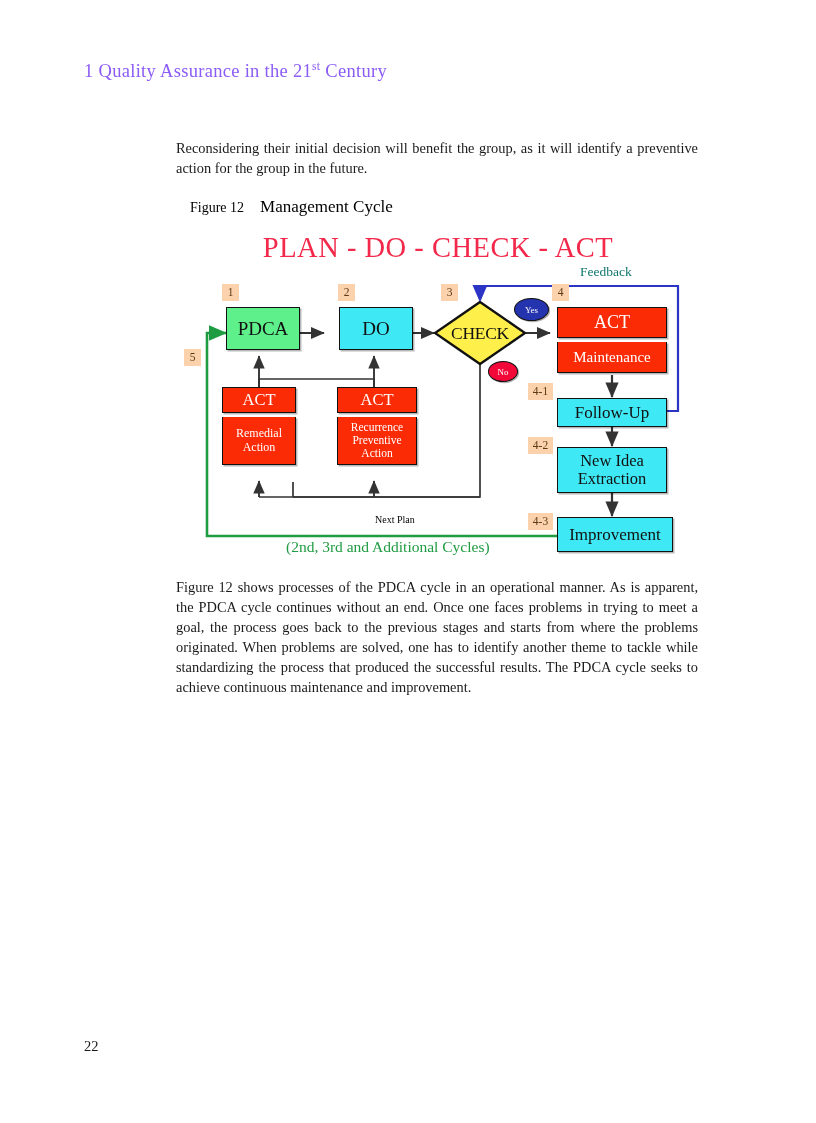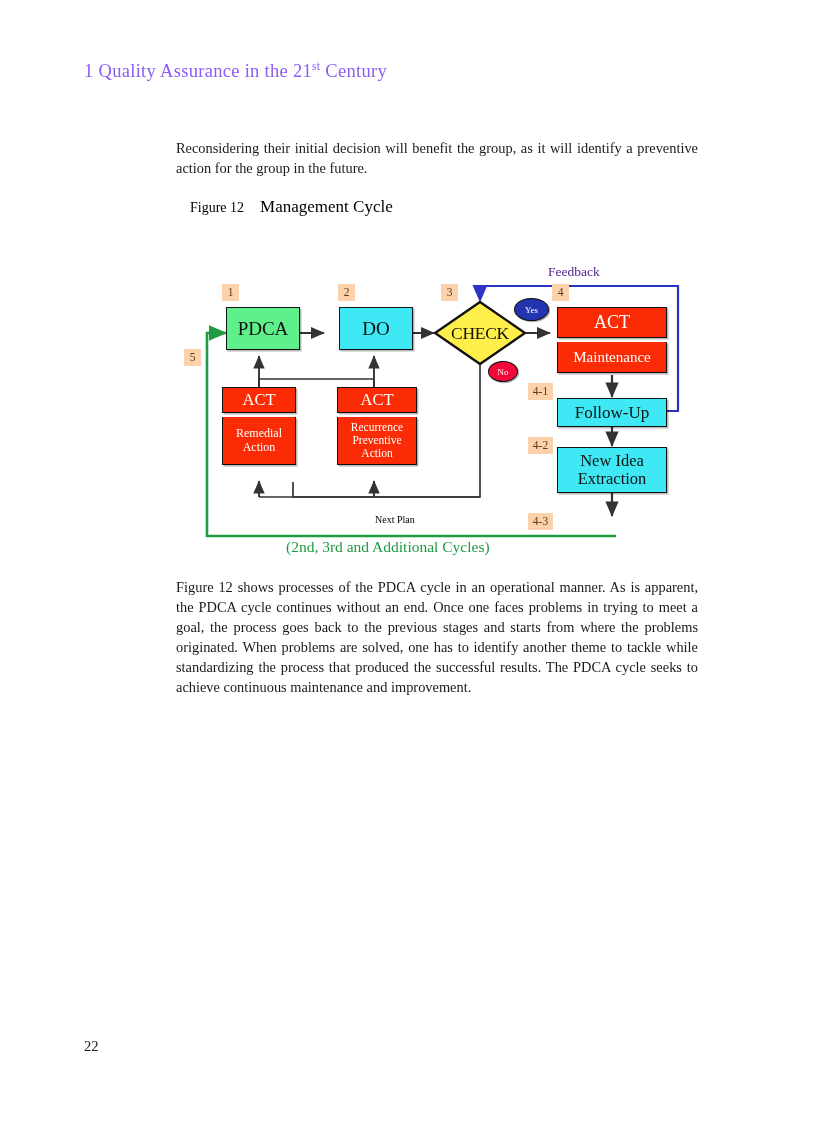--- a/index.html
+++ b/index.html
@@ -174,22 +174,23 @@
     justify-content: center;
     line-height: 1;
   }
 
   
   .annot {
     position: absolute;
     white-space: nowrap;
   }
   .annot.feedback {
-    color: #4c1d95;
+    color: #0f766e;
     font-size: 13.5px;
+    margin-left: 32px;
   }
   .annot.next-plan {
     color: #000000;
     font-size: 10px;
   }
   .annot.cycles {
     color: #1f9b42;
     font-size: 15.5px;
   }
 </style>
@@ -202,20 +203,21 @@
 
 <div class="para" id="intro-para">Reconsidering their initial decision will benefit the group, as it will identify a preventive action for the group in the future.</div>
 
 <div class="figure-caption">
   <span class="fc-label">Figure 12</span>
   <span class="fc-title">Management Cycle</span>
 </div>
 
 <div id="diagram">
 
+  <div class="dg-title">PLAN - DO - CHECK - ACT</div>
 
   <svg class="wires" viewBox="0 0 524 330">
     <defs>
       <marker id="ah-dark" markerWidth="8" markerHeight="8" refX="6.6" refY="3" orient="auto">
         <path d="M0,0 L7,3 L0,6 z" fill="#333333"></path>
       </marker>
       <marker id="ah-green" markerWidth="8" markerHeight="8" refX="6.6" refY="3" orient="auto">
         <path d="M0,0 L7,3 L0,6 z" fill="#1f9b42"></path>
       </marker>
       <marker id="ah-blue" markerWidth="9" markerHeight="9" refX="7" refY="3.5" orient="auto">
@@ -275,20 +277,21 @@
   <div class="node red split-top" style="left:381px; top:75px; width:110px; height:31px; font-size:18px;">ACT</div>
   <div class="node red split-bottom" style="left:381px; top:110px; width:110px; height:31px; font-size:15px;">Maintenance</div>
 
   <div class="node cyan" style="left:381px; top:166px; width:110px; height:29px; font-size:17px;">Follow-Up</div>
 
   <div class="node cyan" style="left:381px; top:215px; width:110px; height:46px; font-size:16.5px; flex-direction:column;">
     <span>New Idea</span>
     <span>Extraction</span>
   </div>
 
+  <div class="node cyan" style="left:381px; top:285px; width:116px; height:35px; font-size:17px;">Improvement</div>
 
   <div class="node red split-top" style="left:46px; top:155px; width:74px; height:26px; font-size:16.5px;">ACT</div>
   <div class="node red split-bottom" style="left:46px; top:185px; width:74px; height:48px; font-size:12px; flex-direction:column;">
     <span>Remedial</span>
     <span>Action</span>
   </div>
 
   <div class="node red split-top" style="left:161px; top:155px; width:80px; height:26px; font-size:16.5px;">ACT</div>
   <div class="node red split-bottom" style="left:161px; top:185px; width:80px; height:48px; font-size:11.5px; flex-direction:column;">
     <span>Recurrence</span>

